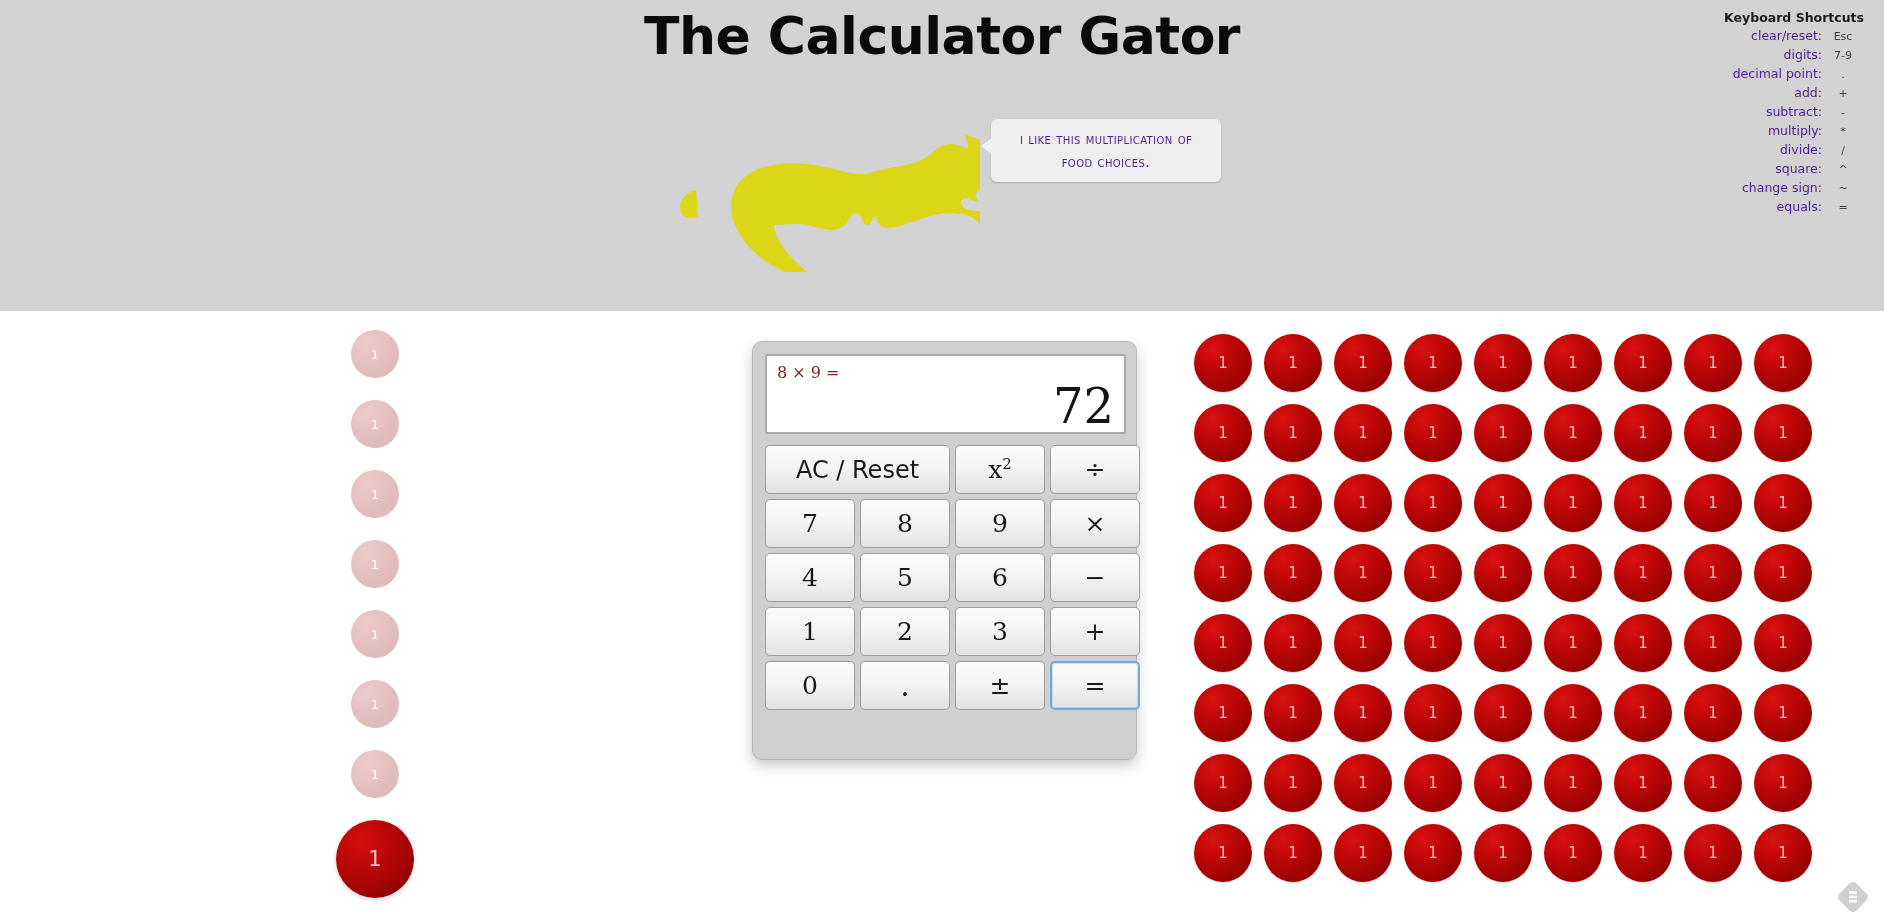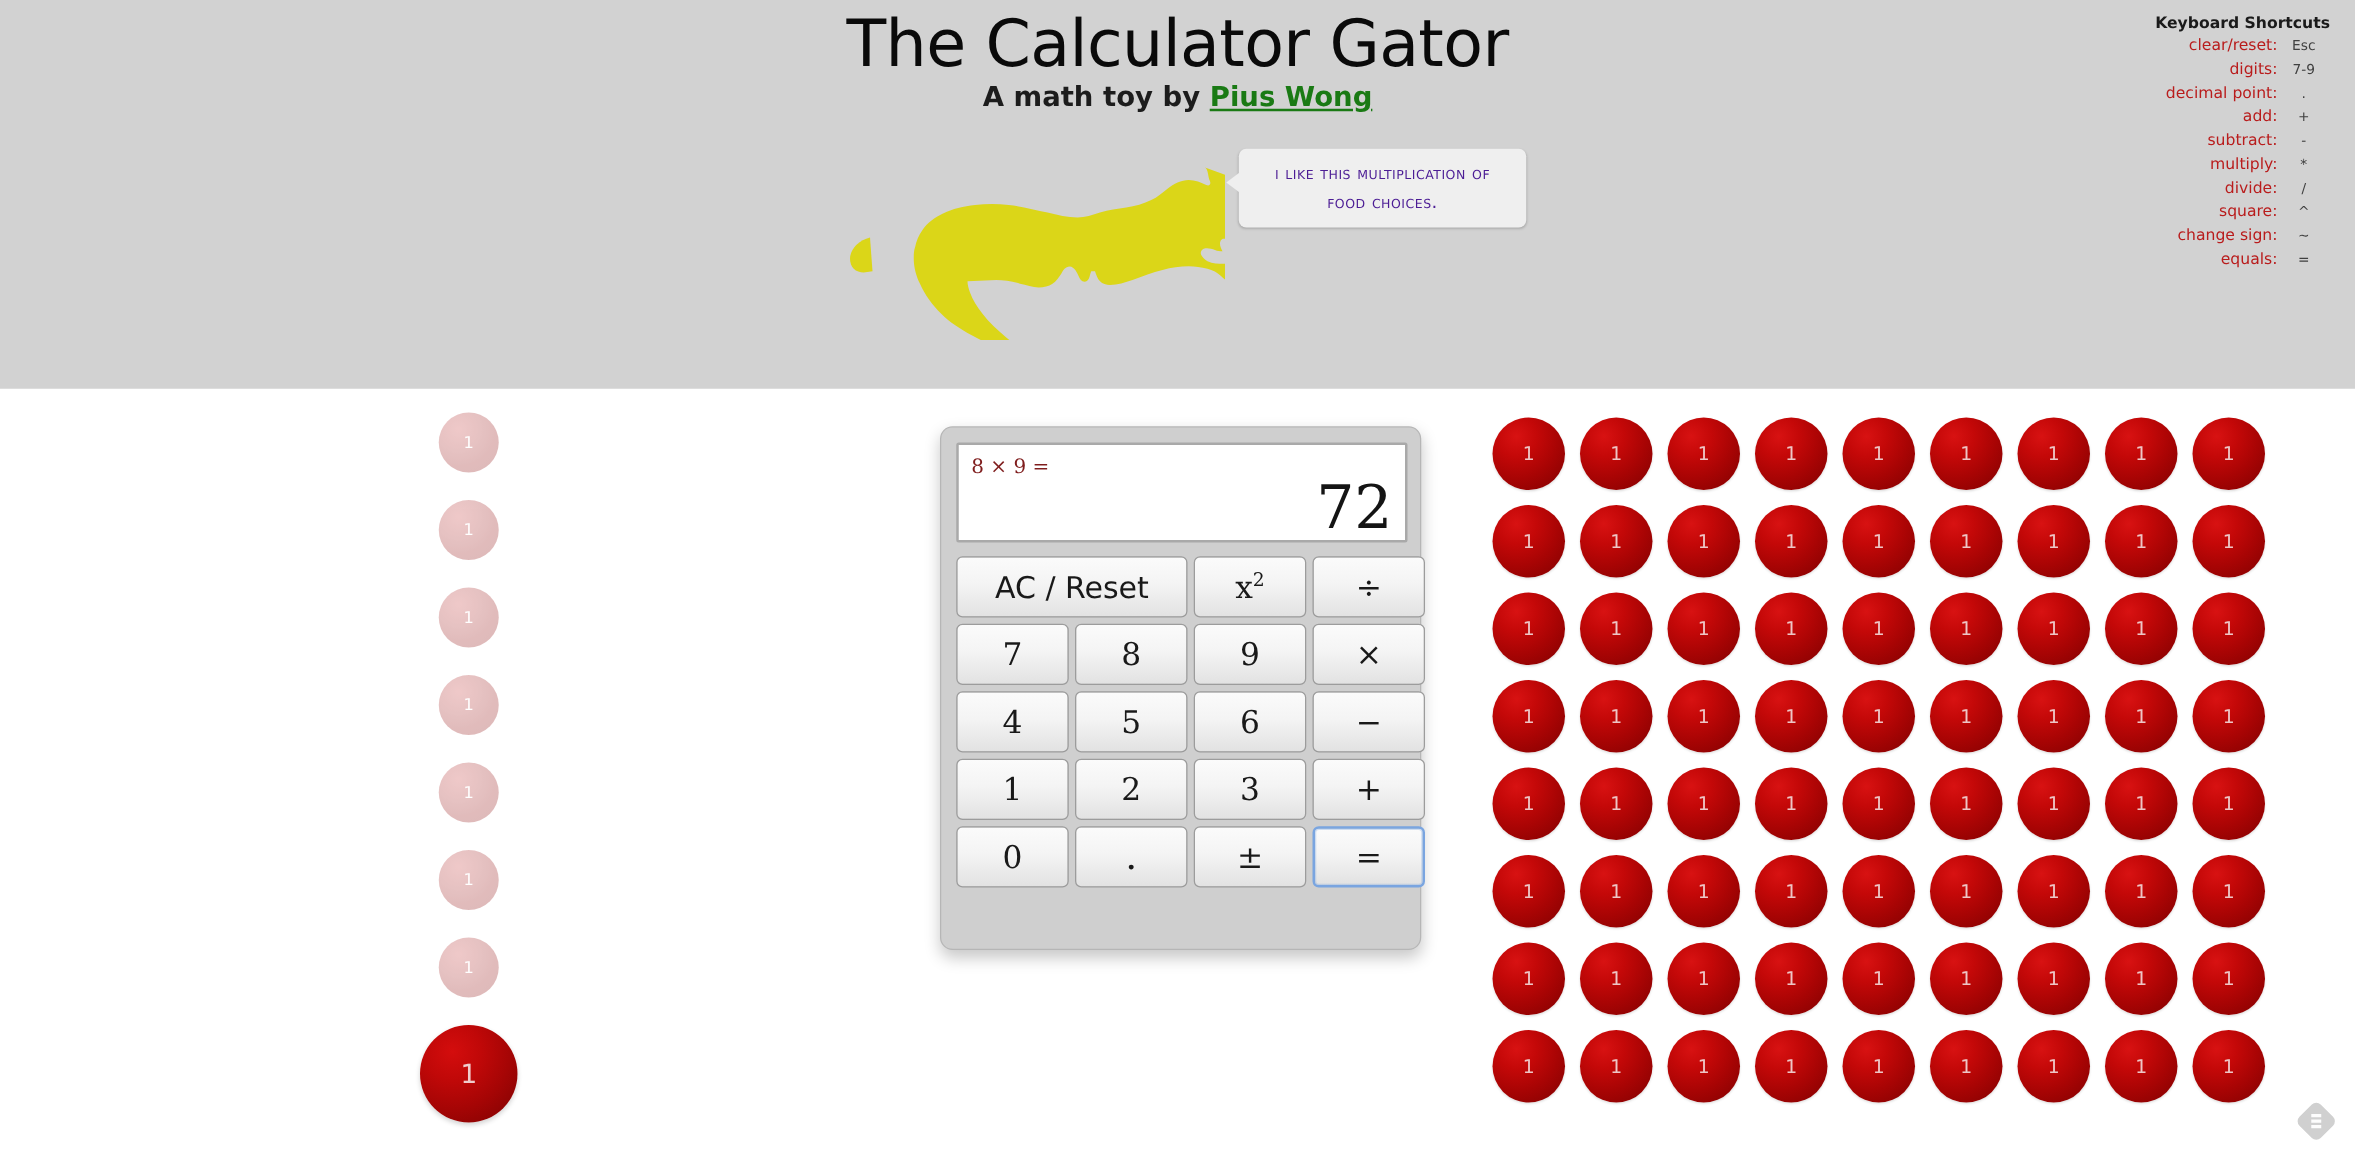--- a/index.html
+++ b/index.html
@@ -13,21 +13,21 @@
 
   
   #header {
     position: absolute; left: 0; top: 0;
     width: 1884px; height: 311px;
     background: #d2d2d2;
   }
   #title {
     position: absolute; left: 0; top: 6px; width: 1884px;
     text-align: center;
-    font-size: 52px; font-weight: 400; color: #0a0a0a;
+    font-size: 52px; font-weight: 700; color: #0a0a0a;
     letter-spacing: -0.5px;
     font-family: "DejaVu Sans", sans-serif;
   }
   #subtitle {
     position: absolute; left: 0; top: 66px; width: 1884px;
     text-align: center;
     font-size: 22px; font-weight: bold; color: #1c1c1c;
   }
   #subtitle .author { color: #1a7a14; }
 
@@ -74,21 +74,21 @@
   }
   #shortcuts-title {
     text-align: right;
     font-size: 12.5px; font-weight: bold; color: #1a1a1a;
     margin-bottom: 2px;
   }
   .sc-row {
     display: flex; justify-content: flex-end; align-items: baseline;
     line-height: 18px;
   }
-  .sc-label { font-size: 12.5px; color: #b91c1c; }
+  .sc-label { font-size: 12.5px; color: #4c1d95; }
   .sc-key {
     font-size: 11px; font-weight: normal; color: #404040;
     width: 42px; text-align: center; display: inline-block;
   }
 
   
   #left-col {
     position: absolute; left: 330px; top: 330px;
     width: 90px; height: 560px;
   }
@@ -201,23 +201,20 @@
     width: 34px; height: 34px;
   }
 </style>
 </head>
 <body>
 
 <div id="header">
 
   <div id="title">The Calculator Gator</div>
 
-  <div id="subtitle">
-    <span>A math toy by </span><a class="author" href="#">Pius Wong</a>
-  </div>
 
   <div id="gator-wrap">
     <svg viewBox="0 0 320 160" xmlns="http://www.w3.org/2000/svg" aria-hidden="true">
       <path fill="#dbd618" d="
         M304,22
         c3,2 2,7 4,11 c1,3 -1,4 -3,3
         c-4,-2 -9,-4 -14,-4
         c-6,0 -12,3 -17,7
         c-4,3 -8,7 -13,9
         c-6,3 -13,5 -20,6

